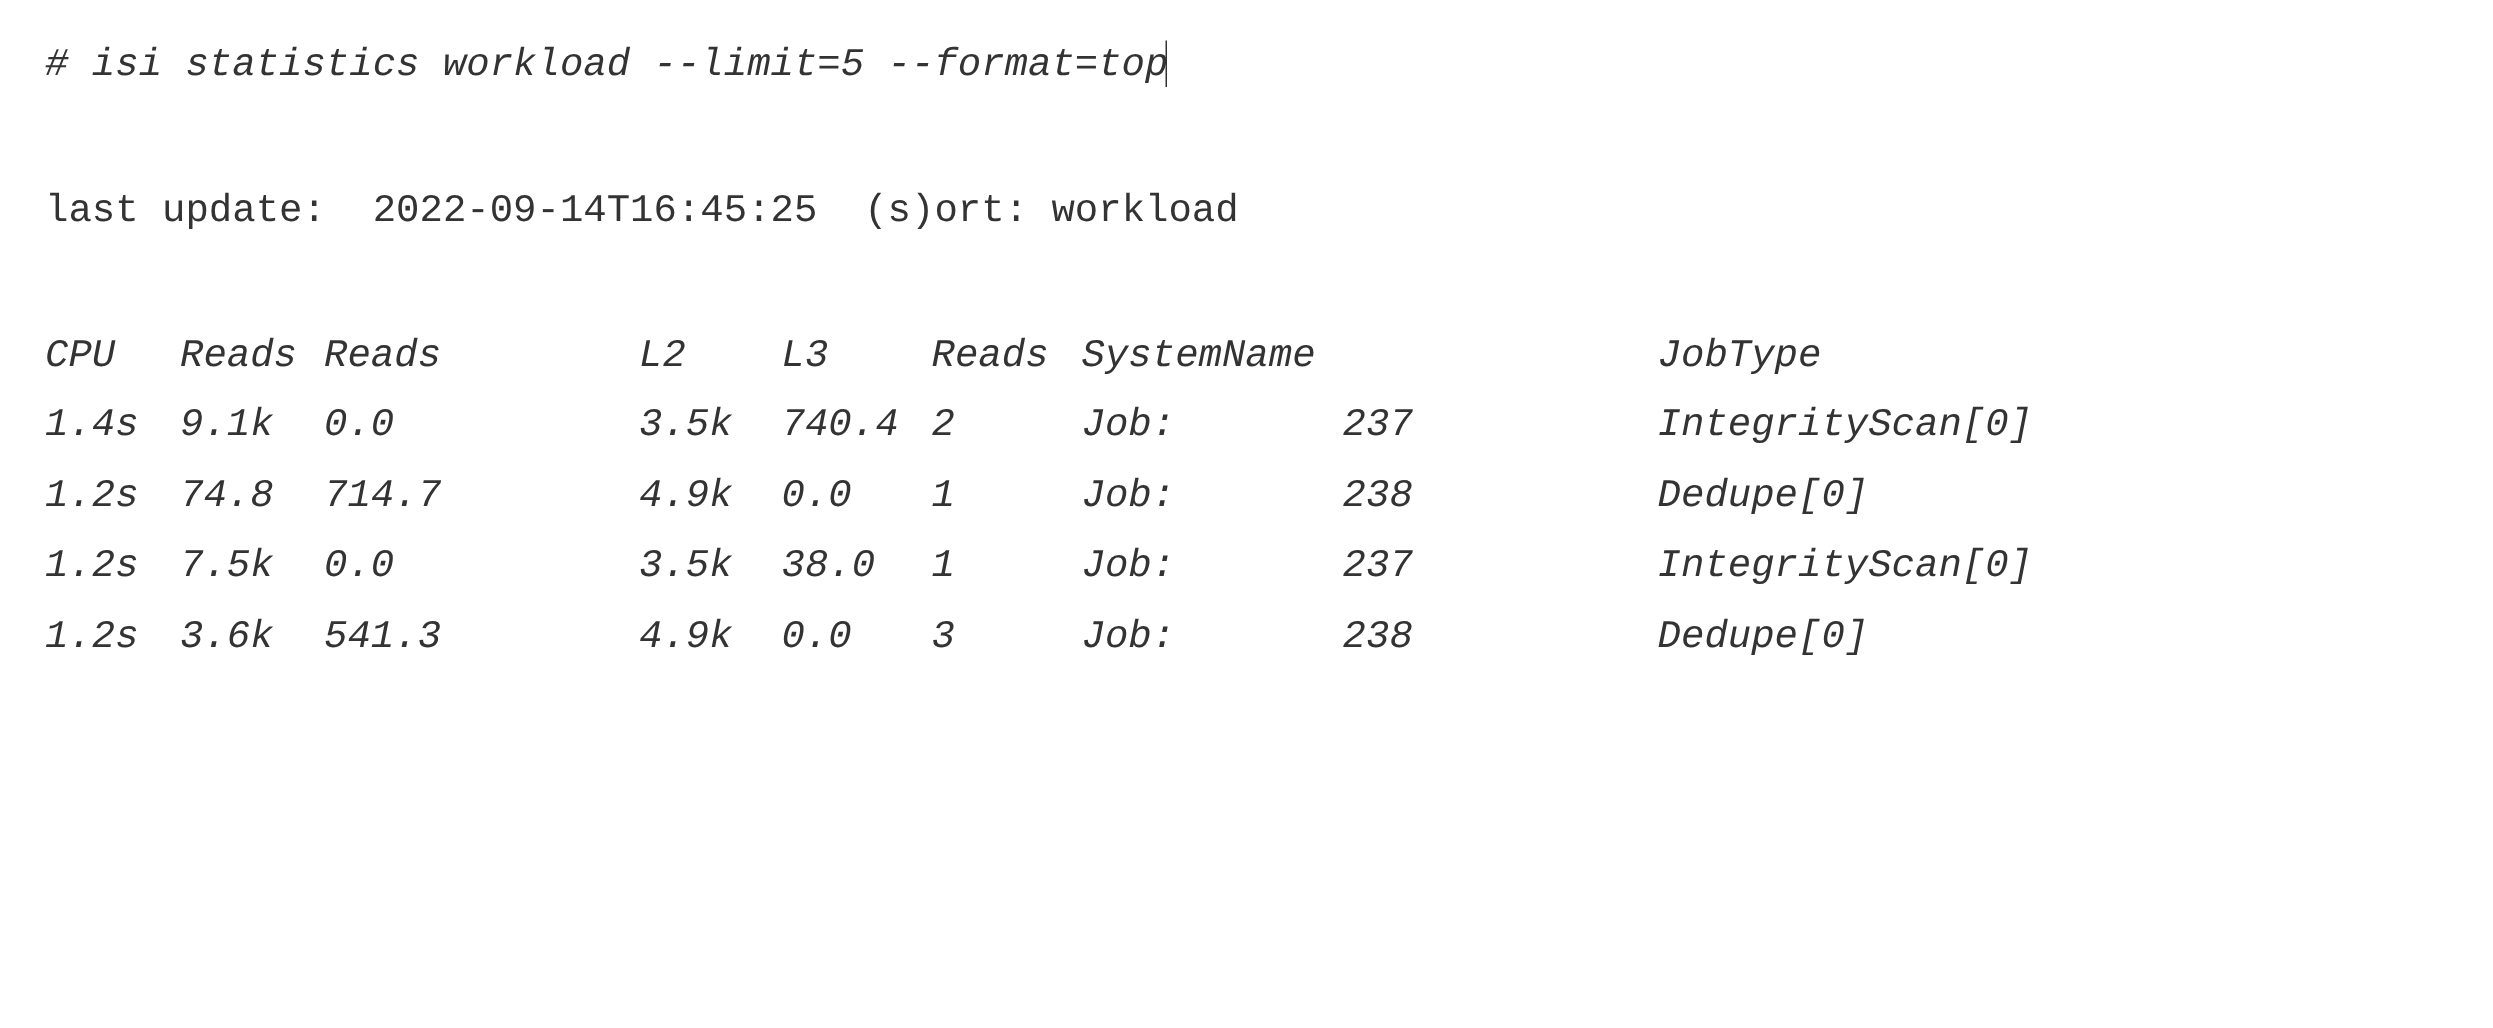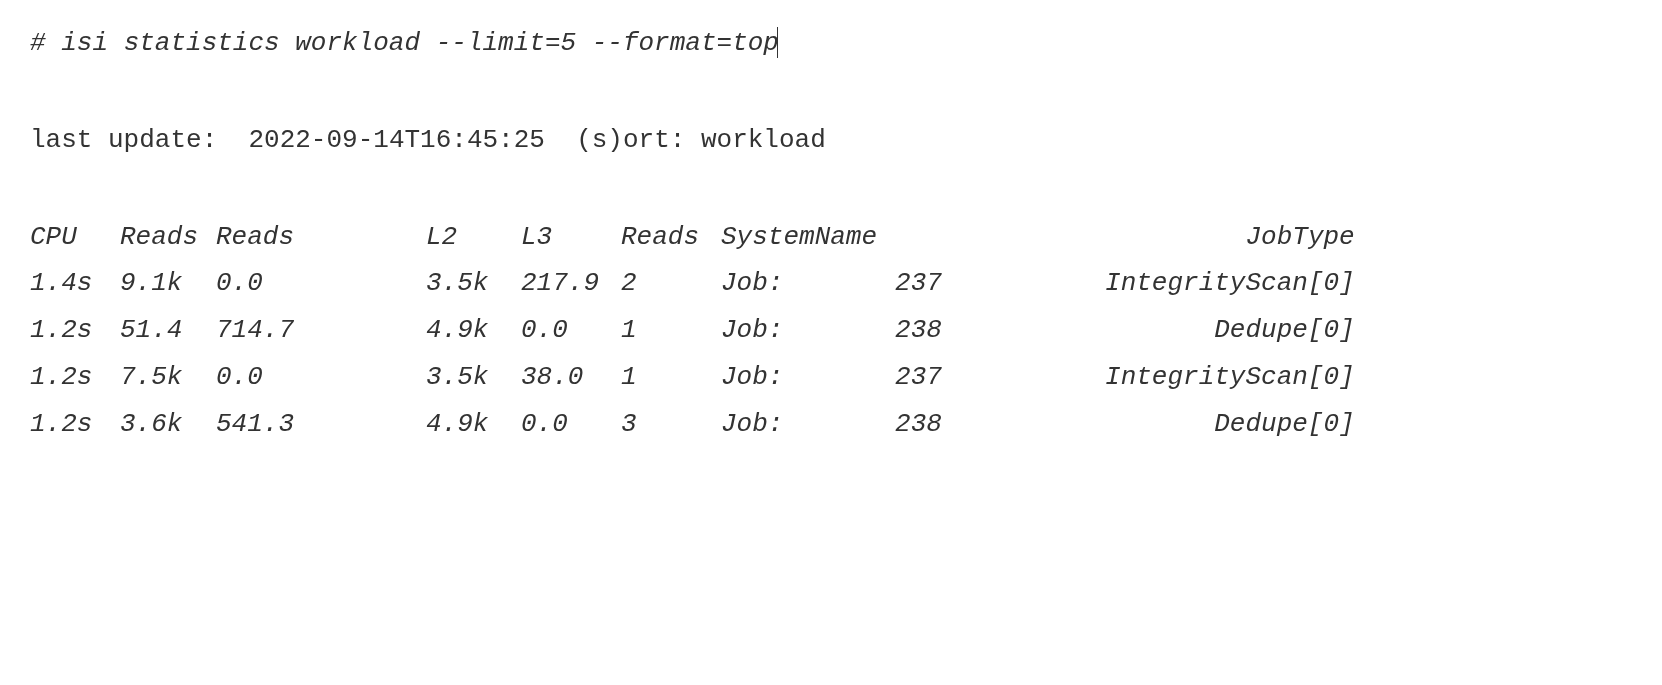--- a/index.html
+++ b/index.html
@@ -46,21 +46,21 @@
       vertical-align: baseline;
     }
     .col-cpu { min-width: 90px; }
     .col-reads { min-width: 95px; }
     .col-writes { min-width: 210px; }
     .col-l2 { min-width: 95px; margin-left: 19px; }
     .col-l3 { min-width: 100px; margin-top: 19px; }
     .col-node { min-width: 100px; }
     .col-sysname { min-width: 90px; }
     .col-sysid { min-width: 210px; }
-    .col-jobtype { min-width: 200px; text-align: right; }
+    .col-jobtype { min-width: 200px; }
   </style>
 </head>
 <body>
 
 <div class="command-line">
   <span>#</span>
   <span>isi statistics workload --limit=5 --format=top</span><span class="cursor"></span>
 </div>
 
 <div class="status-line">
@@ -81,30 +81,30 @@
     <div class="cell col-sysname">SystemName</div>
     <div class="cell col-sysid"></div>
     <div class="cell col-jobtype">JobType</div>
   </div>
 
   <div class="row">
     <div class="cell col-cpu">1.4s</div>
     <div class="cell col-reads">9.1k</div>
     <div class="cell col-writes">0.0</div>
     <div class="cell col-l2">3.5k</div>
-    <div class="cell col-l3">217.9</div>
+    <div class="cell col-l3">740.4</div>
     <div class="cell col-node">2</div>
     <div class="cell col-sysname">Job:</div>
     <div class="cell col-sysid">237</div>
     <div class="cell col-jobtype">IntegrityScan[0]</div>
   </div>
 
   <div class="row">
     <div class="cell col-cpu">1.2s</div>
-    <div class="cell col-reads">51.4</div>
+    <div class="cell col-reads">74.8</div>
     <div class="cell col-writes">714.7</div>
     <div class="cell col-l2">4.9k</div>
     <div class="cell col-l3">0.0</div>
     <div class="cell col-node">1</div>
     <div class="cell col-sysname">Job:</div>
     <div class="cell col-sysid">238</div>
     <div class="cell col-jobtype">Dedupe[0]</div>
   </div>
 
   <div class="row">

